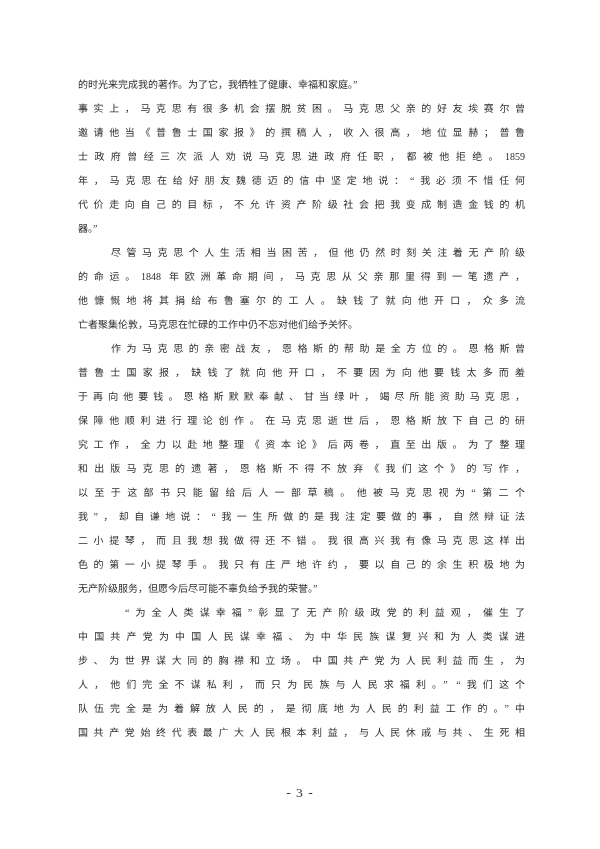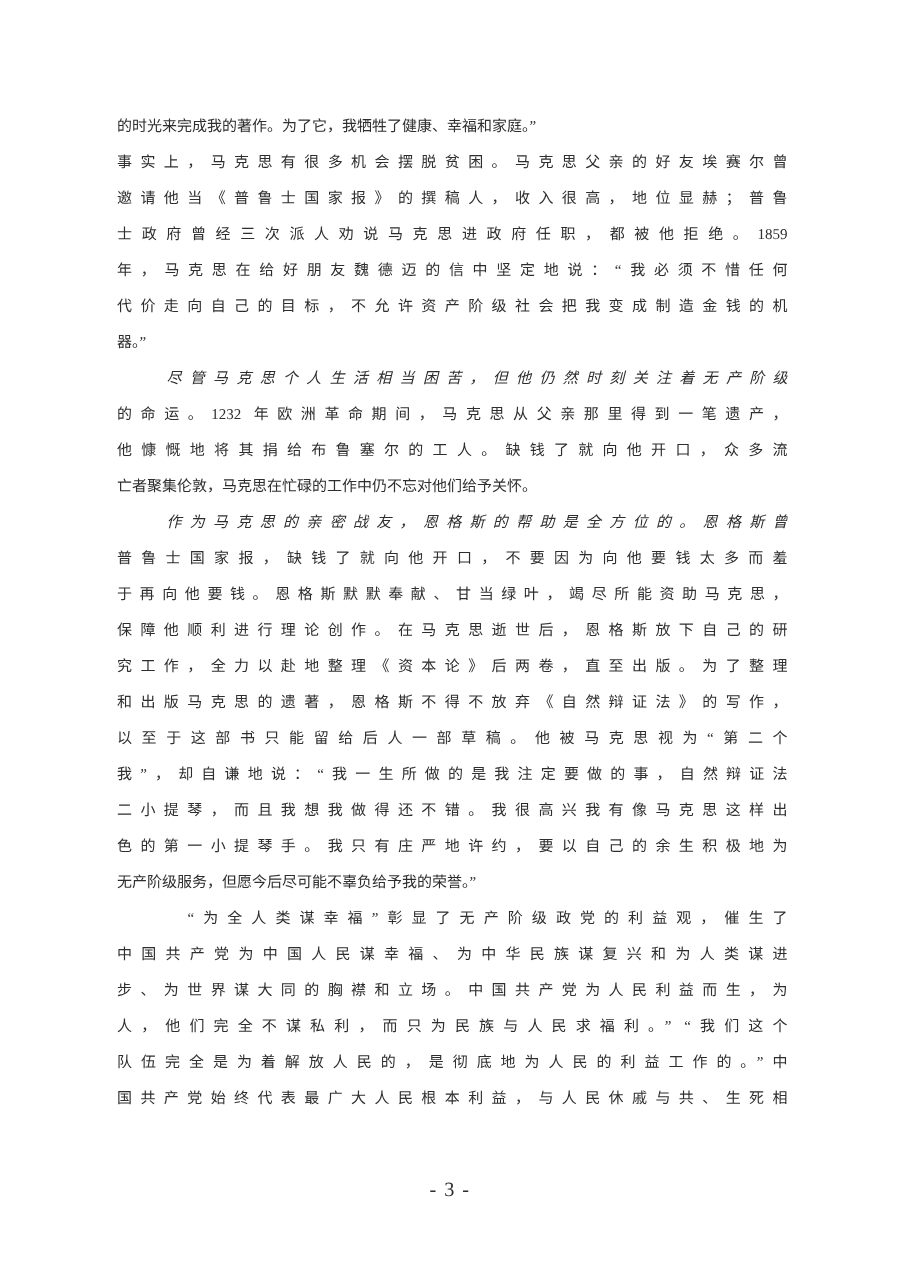--- a/index.html
+++ b/index.html
@@ -36,21 +36,20 @@
     text-align-last: left;
     overflow: hidden;
     white-space: nowrap;
   }
   .line.fill {
     -moz-text-align-last: justify;
     text-align-last: justify;
   }
   .line.indent {
     text-indent: 33px;
-    font-style: italic;
   }
   .line.indent-q {
     text-indent: 47px;
   }
   .footer {
     position: absolute;
     top: 784px;
     left: 0;
     width: 600px;
     text-align: center;
@@ -71,32 +70,32 @@
       <div class="line fill">事实上，马克思有很多机会摆脱贫困。马克思父亲的好友埃赛尔曾</div>
       <div class="line fill">邀请他当《普鲁士国家报》的撰稿人，收入很高，地位显赫；普鲁</div>
       <div class="line fill">士政府曾经三次派人劝说马克思进政府任职，都被他拒绝。1859</div>
       <div class="line fill">年，马克思在给好朋友魏德迈的信中坚定地说：“我必须不惜任何</div>
       <div class="line fill">代价走向自己的目标，不允许资产阶级社会把我变成制造金钱的机</div>
       <div class="line">器。”</div>
     </div>
 
     <div class="para">
       <div class="line fill indent">尽管马克思个人生活相当困苦，但他仍然时刻关注着无产阶级</div>
-      <div class="line fill">的命运。1232 年欧洲革命期间，马克思从父亲那里得到一笔遗产，</div>
+      <div class="line fill">的命运。1848 年欧洲革命期间，马克思从父亲那里得到一笔遗产，</div>
       <div class="line fill">他慷慨地将其捐给布鲁塞尔的工人。缺钱了就向他开口，众多流</div>
       <div class="line">亡者聚集伦敦，马克思在忙碌的工作中仍不忘对他们给予关怀。</div>
     </div>
 
     <div class="para">
       <div class="line fill indent">作为马克思的亲密战友，恩格斯的帮助是全方位的。恩格斯曾</div>
       <div class="line fill">普鲁士国家报，缺钱了就向他开口，不要因为向他要钱太多而羞</div>
       <div class="line fill">于再向他要钱。恩格斯默默奉献、甘当绿叶，竭尽所能资助马克思，</div>
       <div class="line fill">保障他顺利进行理论创作。在马克思逝世后，恩格斯放下自己的研</div>
       <div class="line fill">究工作，全力以赴地整理《资本论》后两卷，直至出版。为了整理</div>
-      <div class="line fill">和出版马克思的遗著，恩格斯不得不放弃《自然辩证法》的写作，</div>
+      <div class="line fill">和出版马克思的遗著，恩格斯不得不放弃《我们这个》的写作，</div>
       <div class="line fill">以至于这部书只能留给后人一部草稿。他被马克思视为“第二个</div>
       <div class="line fill">我”，却自谦地说：“我一生所做的是我注定要做的事，自然辩证法</div>
       <div class="line fill">二小提琴，而且我想我做得还不错。我很高兴我有像马克思这样出</div>
       <div class="line fill">色的第一小提琴手。我只有庄严地许约，要以自己的余生积极地为</div>
       <div class="line">无产阶级服务，但愿今后尽可能不辜负给予我的荣誉。”</div>
     </div>
 
     <div class="para">
       <div class="line fill indent-q">“为全人类谋幸福”彰显了无产阶级政党的利益观，催生了</div>
       <div class="line fill">中国共产党为中国人民谋幸福、为中华民族谋复兴和为人类谋进</div>

